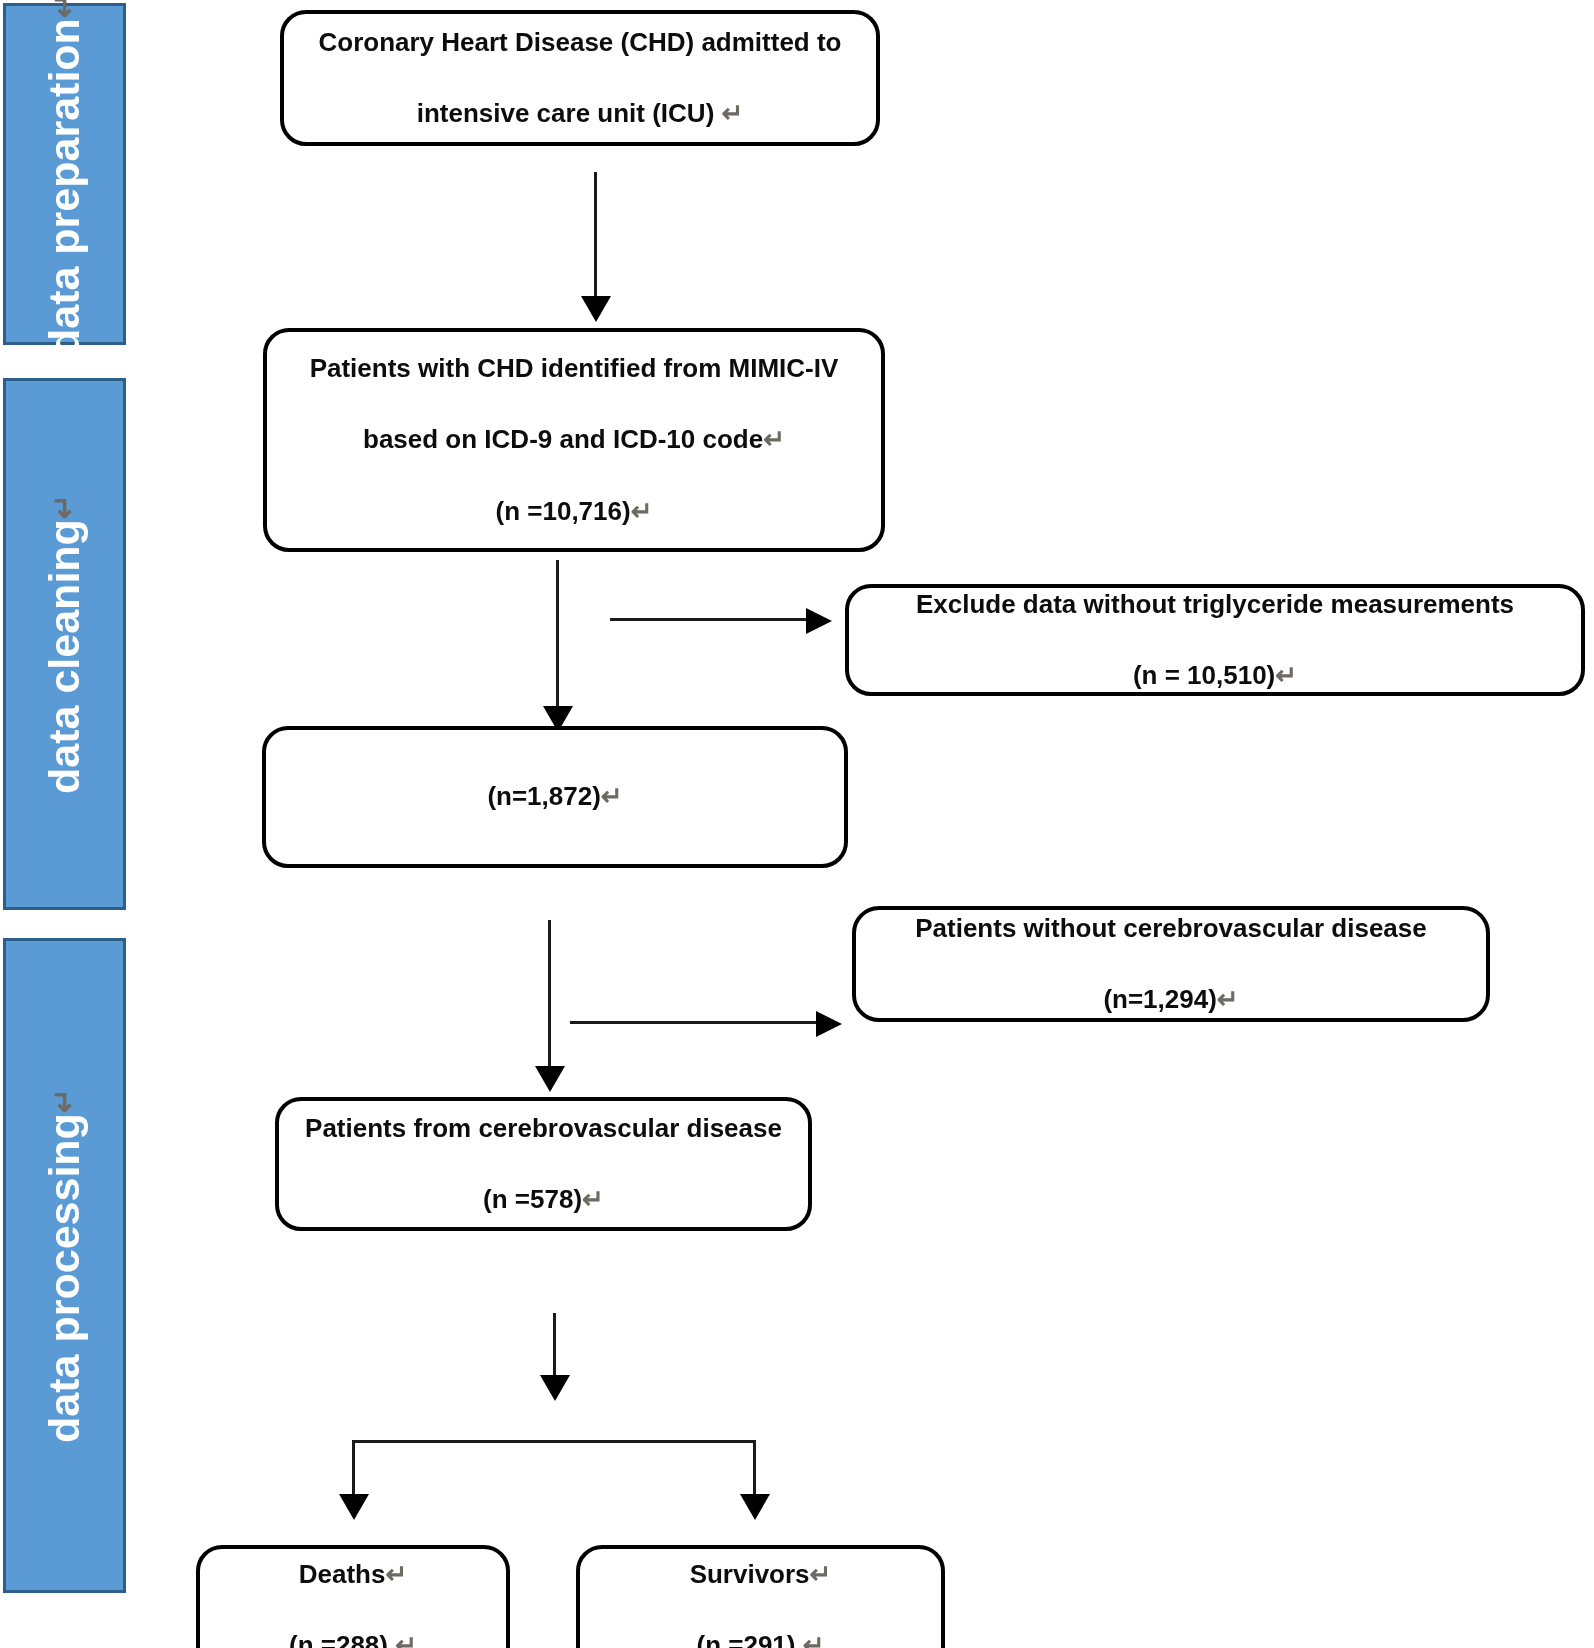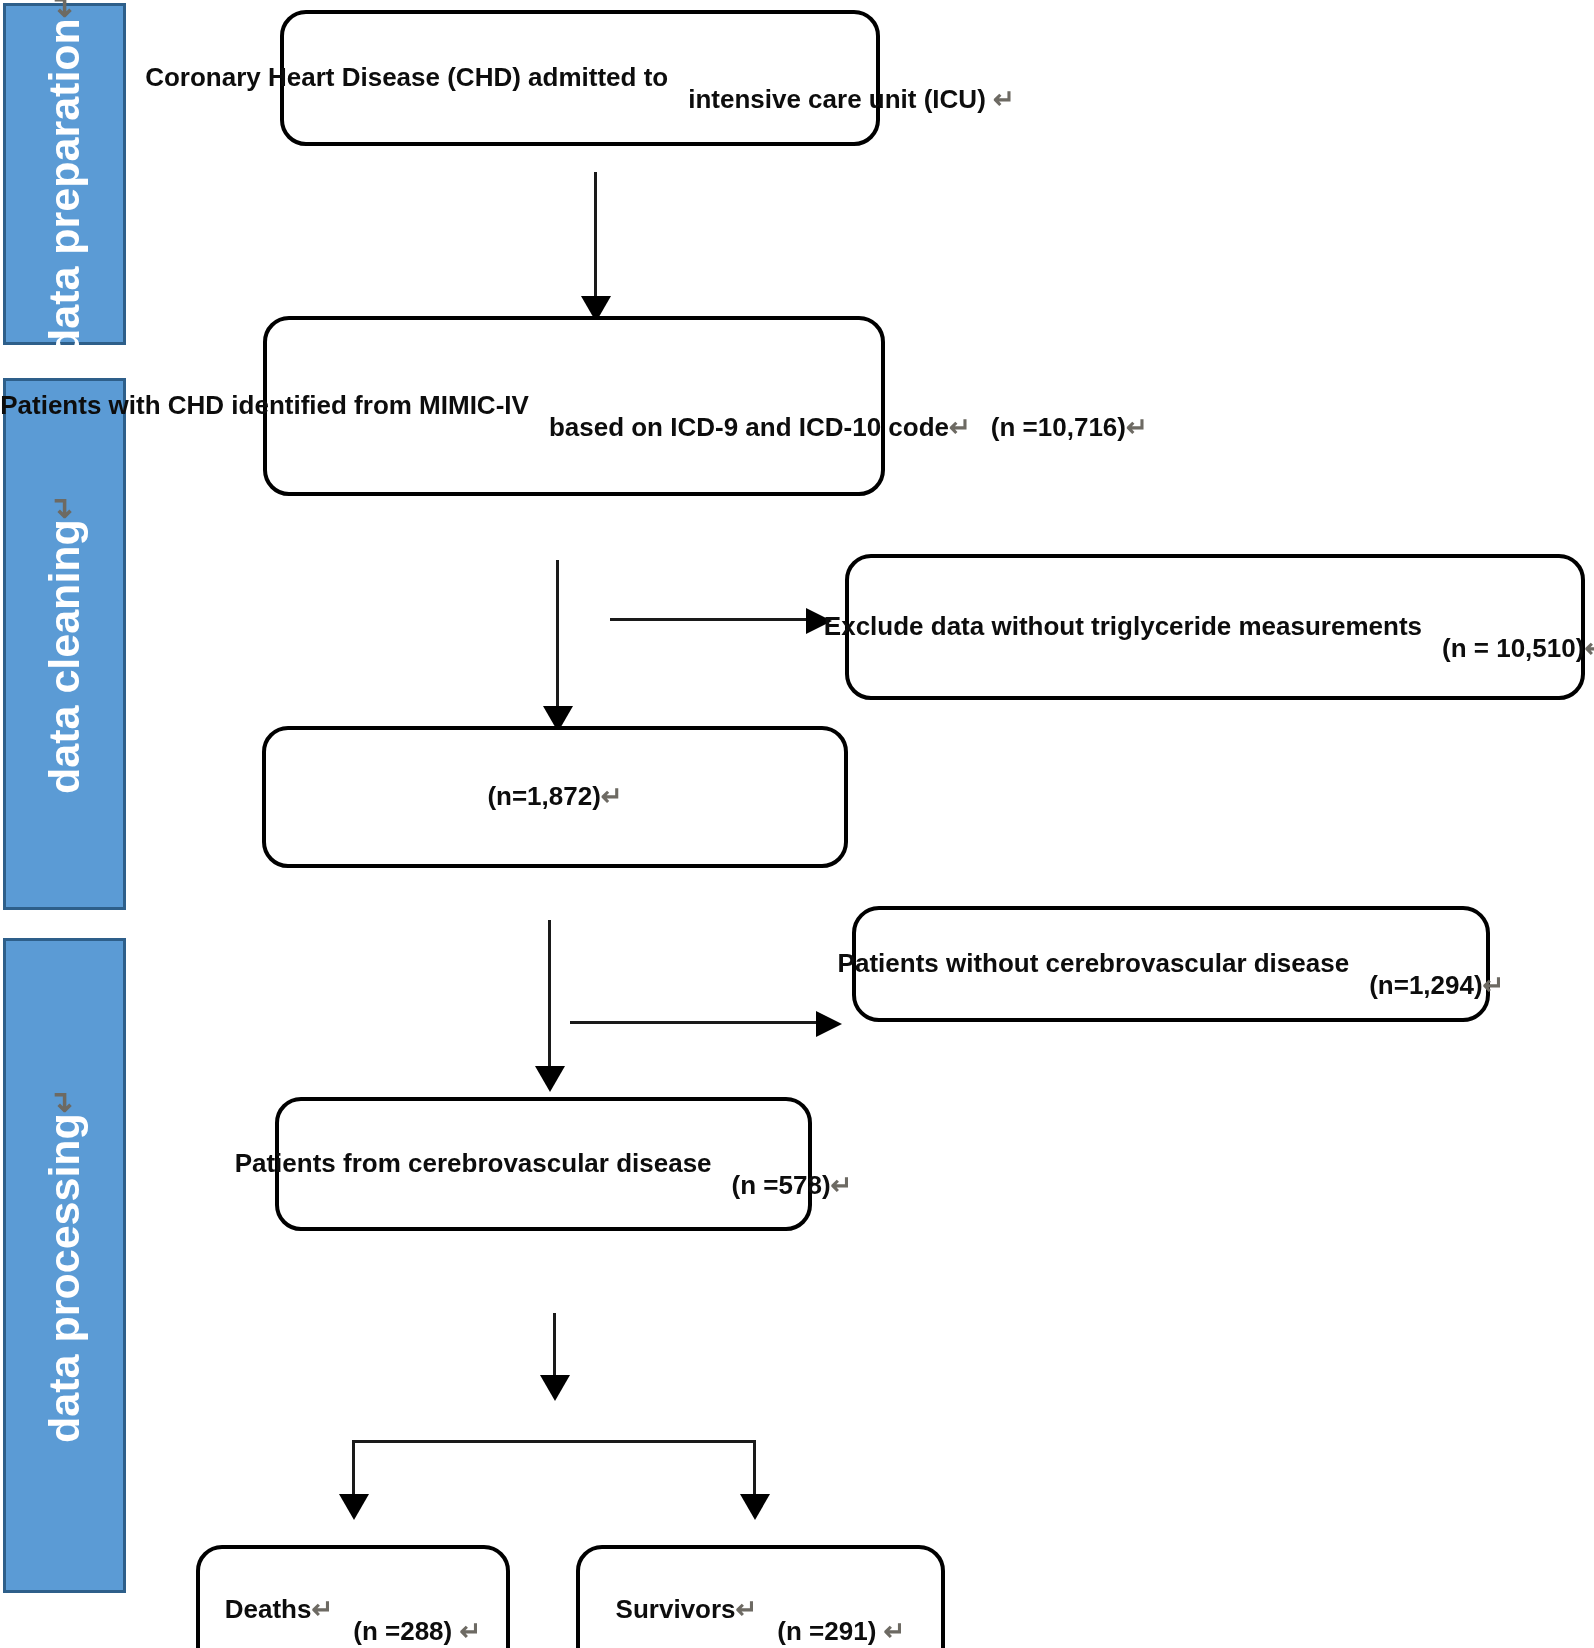--- a/index.html
+++ b/index.html
@@ -36,21 +36,21 @@
   }
 
   
   .node{
     position:absolute;
     box-sizing:border-box;
     background:#ffffff;
     border:4px solid #000000;
     border-radius:26px;
     display:flex;
-    flex-direction:row;
+    flex-direction:column;
     align-items:center;
     justify-content:center;
     text-align:center;
     color:#0d0d0d;
     font-weight:bold;
     font-size:26px;
     line-height:1.05;
   }
   .node .line{white-space:nowrap;padding:0 10px;}
   .node .line + .line{margin-top:44px;}
@@ -96,33 +96,33 @@
   </div>
 
   <div class="node" style="left:280px;top:10px;width:600px;height:136px;">
     <div class="line">Coronary Heart Disease (CHD) admitted to</div>
     <div class="line"><span>intensive care unit (ICU)</span>&nbsp;<span class="pil">↵</span></div>
   </div>
 
   <div class="vline" style="left:594px;top:172px;height:128px;"></div>
   <div class="arrow-down" style="left:581px;top:296px;"></div>
 
-  <div class="node" style="left:263px;top:316px;width:622px;height:180px;">
+  <div class="node" style="left:263px;top:328px;width:622px;height:224px;">
     <div class="line">Patients with CHD identified from MIMIC-IV</div>
     <div class="line"><span>based on ICD-9 and ICD-10 code</span><span class="pil">↵</span></div>
     <div class="line"><span>(n =10,716)</span><span class="pil">↵</span></div>
   </div>
 
   <div class="vline" style="left:556px;top:560px;height:150px;"></div>
   <div class="arrow-down" style="left:543px;top:706px;"></div>
 
   <div class="hline" style="left:610px;top:618px;width:200px;"></div>
   <div class="arrow-right" style="left:806px;top:608px;"></div>
 
-  <div class="node" style="left:845px;top:554px;width:740px;height:146px;">
+  <div class="node" style="left:845px;top:584px;width:740px;height:112px;">
     <div class="line">Exclude data without triglyceride measurements</div>
     <div class="line"><span>(n = 10,510)</span><span class="pil">↵</span></div>
   </div>
 
   <div class="node" style="left:262px;top:726px;width:586px;height:142px;">
     <div class="line"><span>(n=1,872)</span><span class="pil">↵</span></div>
   </div>
 
   <div class="vline" style="left:548px;top:920px;height:150px;"></div>
   <div class="arrow-down" style="left:535px;top:1066px;"></div>

